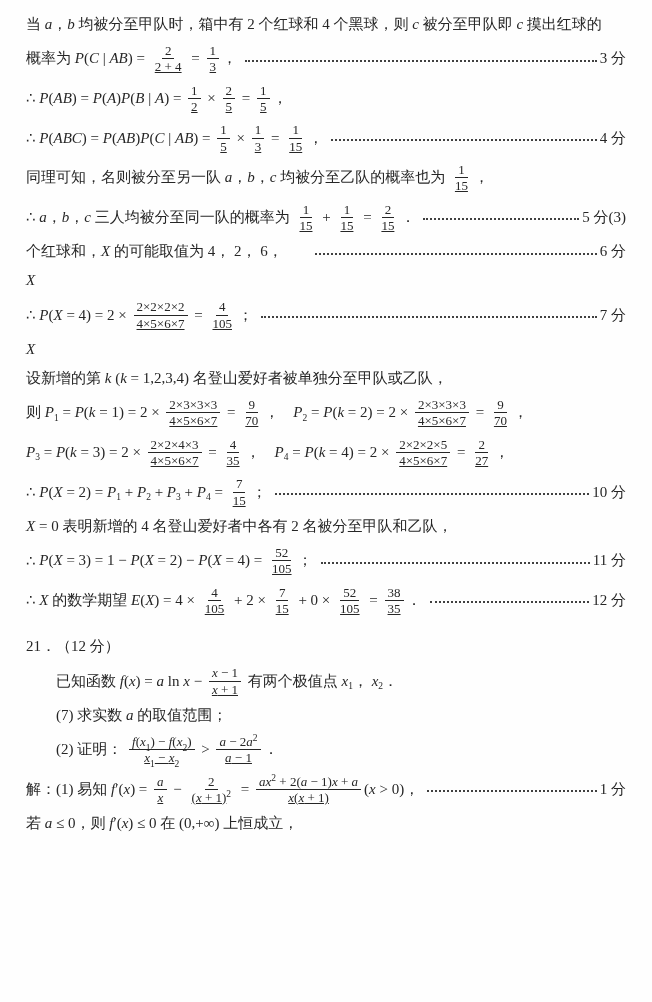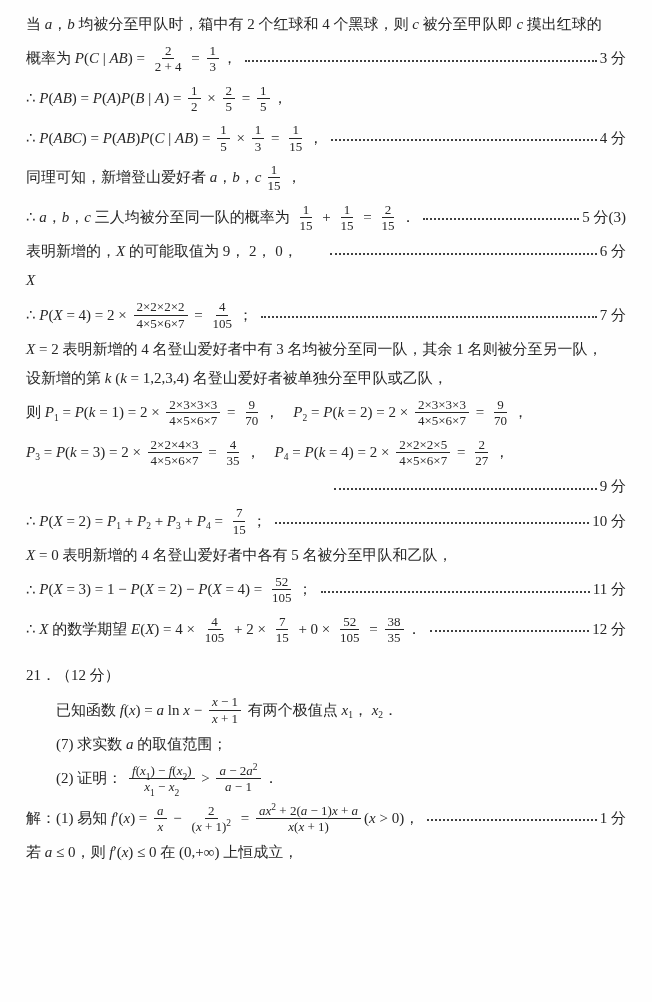--- a/index.html
+++ b/index.html
@@ -17,21 +17,21 @@
   .line span { white-space:pre; }
   .line.indent { padding-left:30px;align-items:center; }
   .line.section { margin-top:16px; }
   .txt { font-style:normal; }
   .it  { font-style:italic; }
   .frac {
     display:inline-flex; flex-direction:column; align-items:center;
     margin:2px 3px; font-size:13px; line-height:1.18; text-align:center;
   }
   .frac .num { border-bottom:1px solid #262626; padding:0 3px; }
-  .frac .den { padding:0 3px; }
+  .frac .den { padding:0 3px;text-decoration:underline; }
   .sub { font-size:9.5px; display:inline-block; transform:translateY(5px); }
   .sup { font-size:9.5px; display:inline-block; transform:translateY(-5px); }
   .dots {
     flex:1 1 auto; min-width:12px; height:2px;
     border-bottom:2.5px dotted #404040;
     margin:0 3px 0 8px; transform:translateY(1px);
   }
   .gap { display:inline-block; flex:0 0 auto; }
 </style>
 </head>
@@ -106,26 +106,27 @@
       <span class="frac"><span class="num"><span class="txt">1</span></span><span class="den"><span class="txt">5</span></span></span>
       <span class="txt"> × </span>
       <span class="frac"><span class="num"><span class="txt">1</span></span><span class="den"><span class="txt">3</span></span></span>
       <span class="txt"> = </span>
       <span class="frac"><span class="num"><span class="txt">1</span></span><span class="den"><span class="txt">15</span></span></span>
       <span class="txt">，</span>
       <span class="dots"></span>
       <span class="txt">4 分</span>
     </div>
     <div class="line">
-      <span class="txt">同理可知，新增登山爱好者 </span>
+      <span class="txt">同理可知，名则被分至另一队 </span>
       <span class="it">a</span>
       <span class="txt">，</span>
       <span class="it">b</span>
       <span class="txt">，</span>
       <span class="it">c</span>
+      <span class="txt"> 均被分至乙队的概率也为 </span>
       <span class="frac"><span class="num"><span class="txt">1</span></span><span class="den"><span class="txt">15</span></span></span>
       <span class="txt">，</span>
     </div>
     <div class="line">
       <span class="txt">∴ </span>
       <span class="it">a</span>
       <span class="txt">，</span>
       <span class="it">b</span>
       <span class="txt">，</span>
       <span class="it">c</span>
@@ -133,23 +134,23 @@
       <span class="frac"><span class="num"><span class="txt">1</span></span><span class="den"><span class="txt">15</span></span></span>
       <span class="txt"> + </span>
       <span class="frac"><span class="num"><span class="txt">1</span></span><span class="den"><span class="txt">15</span></span></span>
       <span class="txt"> = </span>
       <span class="frac"><span class="num"><span class="txt">2</span></span><span class="den"><span class="txt">15</span></span></span>
       <span class="txt">．</span>
       <span class="dots"></span>
       <span class="txt">5 分(3)</span>
     </div>
     <div class="line">
-      <span class="txt">表明新增的，</span>
-      <span class="it">X</span>
-      <span class="txt"> 的可能取值为 9， 2， 0，</span>
+      <span class="txt">个红球和，</span>
+      <span class="it">X</span>
+      <span class="txt"> 的可能取值为 4， 2， 6，</span>
       <span class="gap" style="width: 24px;"></span>
       <span class="dots"></span>
       <span class="txt">6 分</span>
     </div>
     <div class="line">
       <span class="it">X</span>
     </div>
     <div class="line">
       <span class="txt">∴ </span>
       <span class="it">P</span>
@@ -158,21 +159,20 @@
       <span class="txt"> = 4) = 2 × </span>
       <span class="frac"><span class="num"><span class="txt">2×2×2×2</span></span><span class="den"><span class="txt">4×5×6×7</span></span></span>
       <span class="txt"> = </span>
       <span class="frac"><span class="num"><span class="txt">4</span></span><span class="den"><span class="txt">105</span></span></span>
       <span class="txt">；</span>
       <span class="dots"></span>
       <span class="txt">7 分</span>
     </div>
     <div class="line">
       <span class="it">X</span>
-      <span class="txt"> = 2 表明新增的 4 名登山爱好者中有 3 名均被分至同一队，其余 1 名则被分至另一队，</span>
     </div>
     <div class="line">
       <span class="txt">设新增的第 </span>
       <span class="it">k</span>
       <span class="txt"> (</span>
       <span class="it">k</span>
       <span class="txt"> = 1,2,3,4) 名登山爱好者被单独分至甲队或乙队，</span>
     </div>
     <div class="line">
       <span class="txt">则 </span>
@@ -219,25 +219,20 @@
       <span class="it">P</span>
       <span class="txt">(</span>
       <span class="it">k</span>
       <span class="txt"> = 4) = 2 × </span>
       <span class="frac"><span class="num"><span class="txt">2×2×2×5</span></span><span class="den"><span class="txt">4×5×6×7</span></span></span>
       <span class="txt"> = </span>
       <span class="frac"><span class="num"><span class="txt">2</span></span><span class="den"><span class="txt">27</span></span></span>
       <span class="txt">，</span>
     </div>
     <div class="line">
-      <span class="gap" style="width: 300px;"></span>
-      <span class="dots"></span>
-      <span class="txt">9 分</span>
-    </div>
-    <div class="line">
       <span class="txt">∴ </span>
       <span class="it">P</span>
       <span class="txt">(</span>
       <span class="it">X</span>
       <span class="txt"> = 2) = </span>
       <span class="it">P</span>
       <span class="sub">1</span>
       <span class="txt"> + </span>
       <span class="it">P</span>
       <span class="sub">2</span>
@@ -248,21 +243,21 @@
       <span class="it">P</span>
       <span class="sub">4</span>
       <span class="txt"> = </span>
       <span class="frac"><span class="num"><span class="txt">7</span></span><span class="den"><span class="txt">15</span></span></span>
       <span class="txt">；</span>
       <span class="dots"></span>
       <span class="txt">10 分</span>
     </div>
     <div class="line">
       <span class="it">X</span>
-      <span class="txt"> = 0 表明新增的 4 名登山爱好者中各有 5 名被分至甲队和乙队，</span>
+      <span class="txt"> = 0 表明新增的 4 名登山爱好者中各有 2 名被分至甲队和乙队，</span>
     </div>
     <div class="line">
       <span class="txt">∴ </span>
       <span class="it">P</span>
       <span class="txt">(</span>
       <span class="it">X</span>
       <span class="txt"> = 3) = 1 − </span>
       <span class="it">P</span>
       <span class="txt">(</span>
       <span class="it">X</span>

